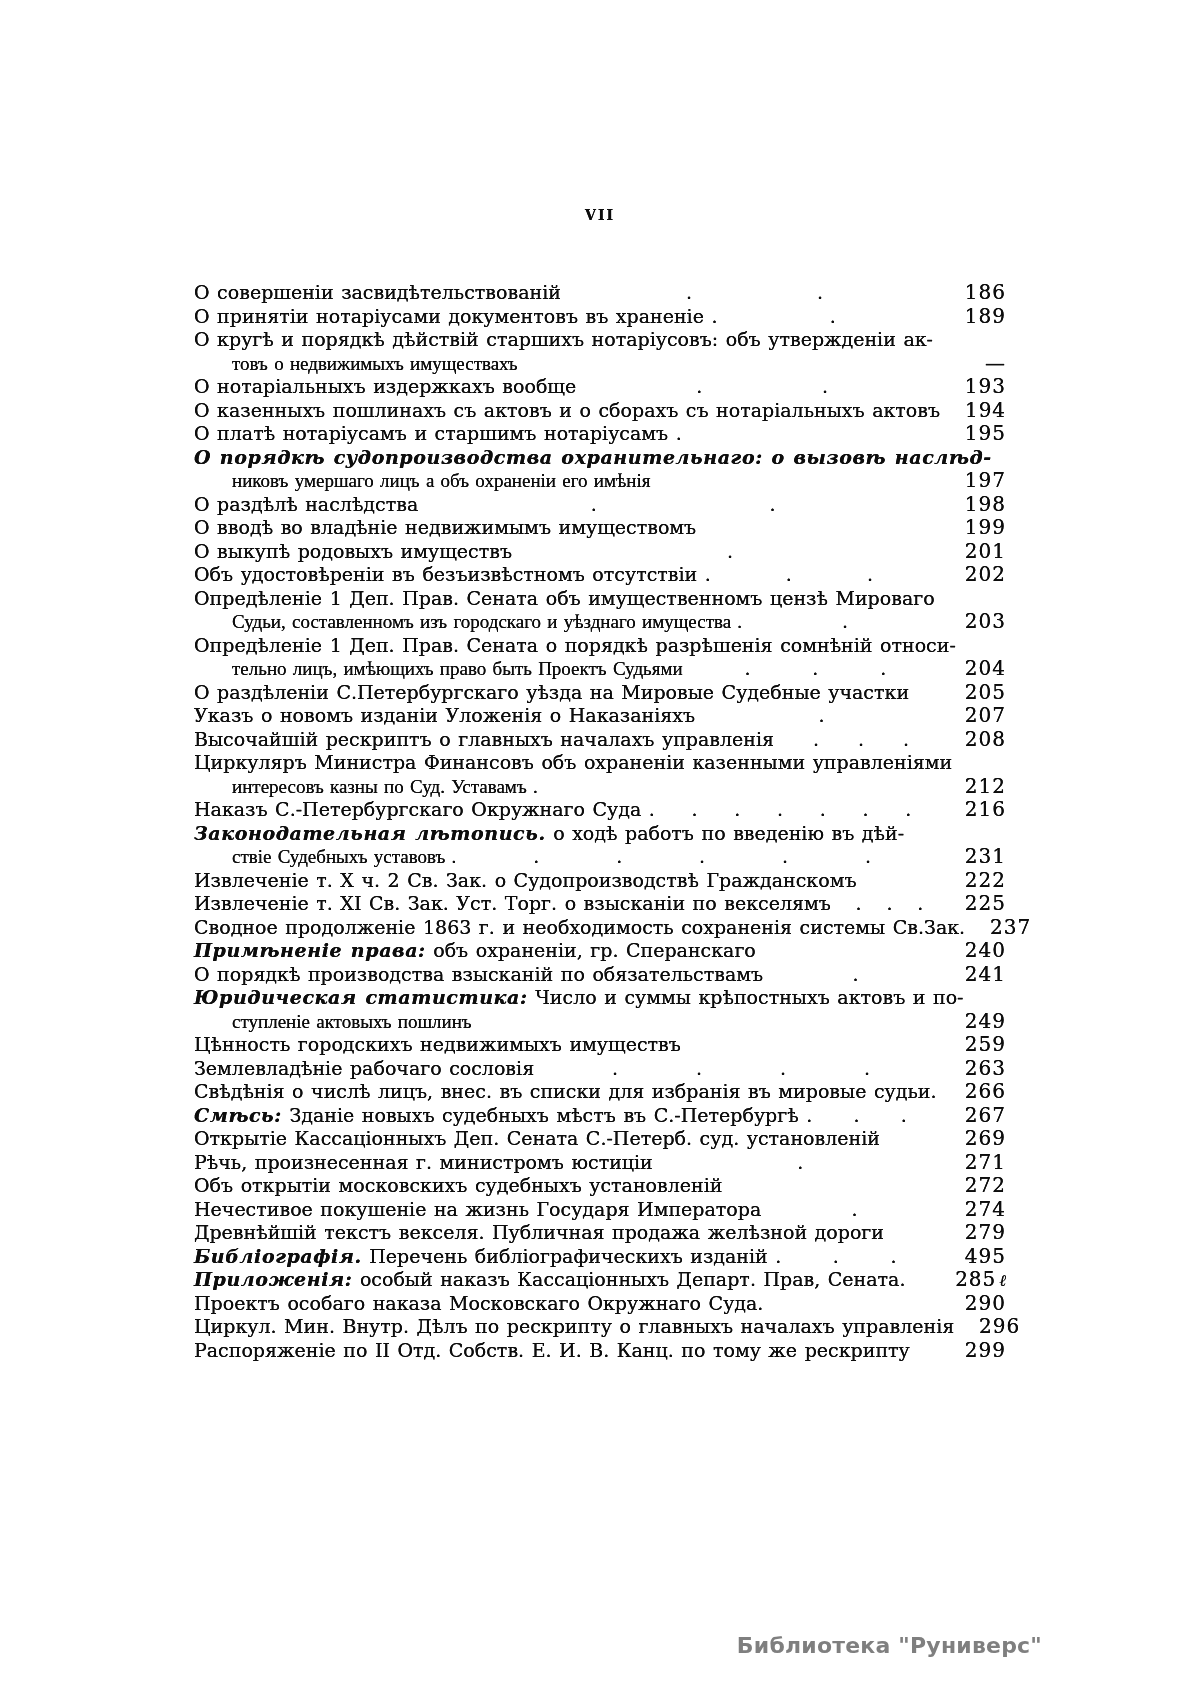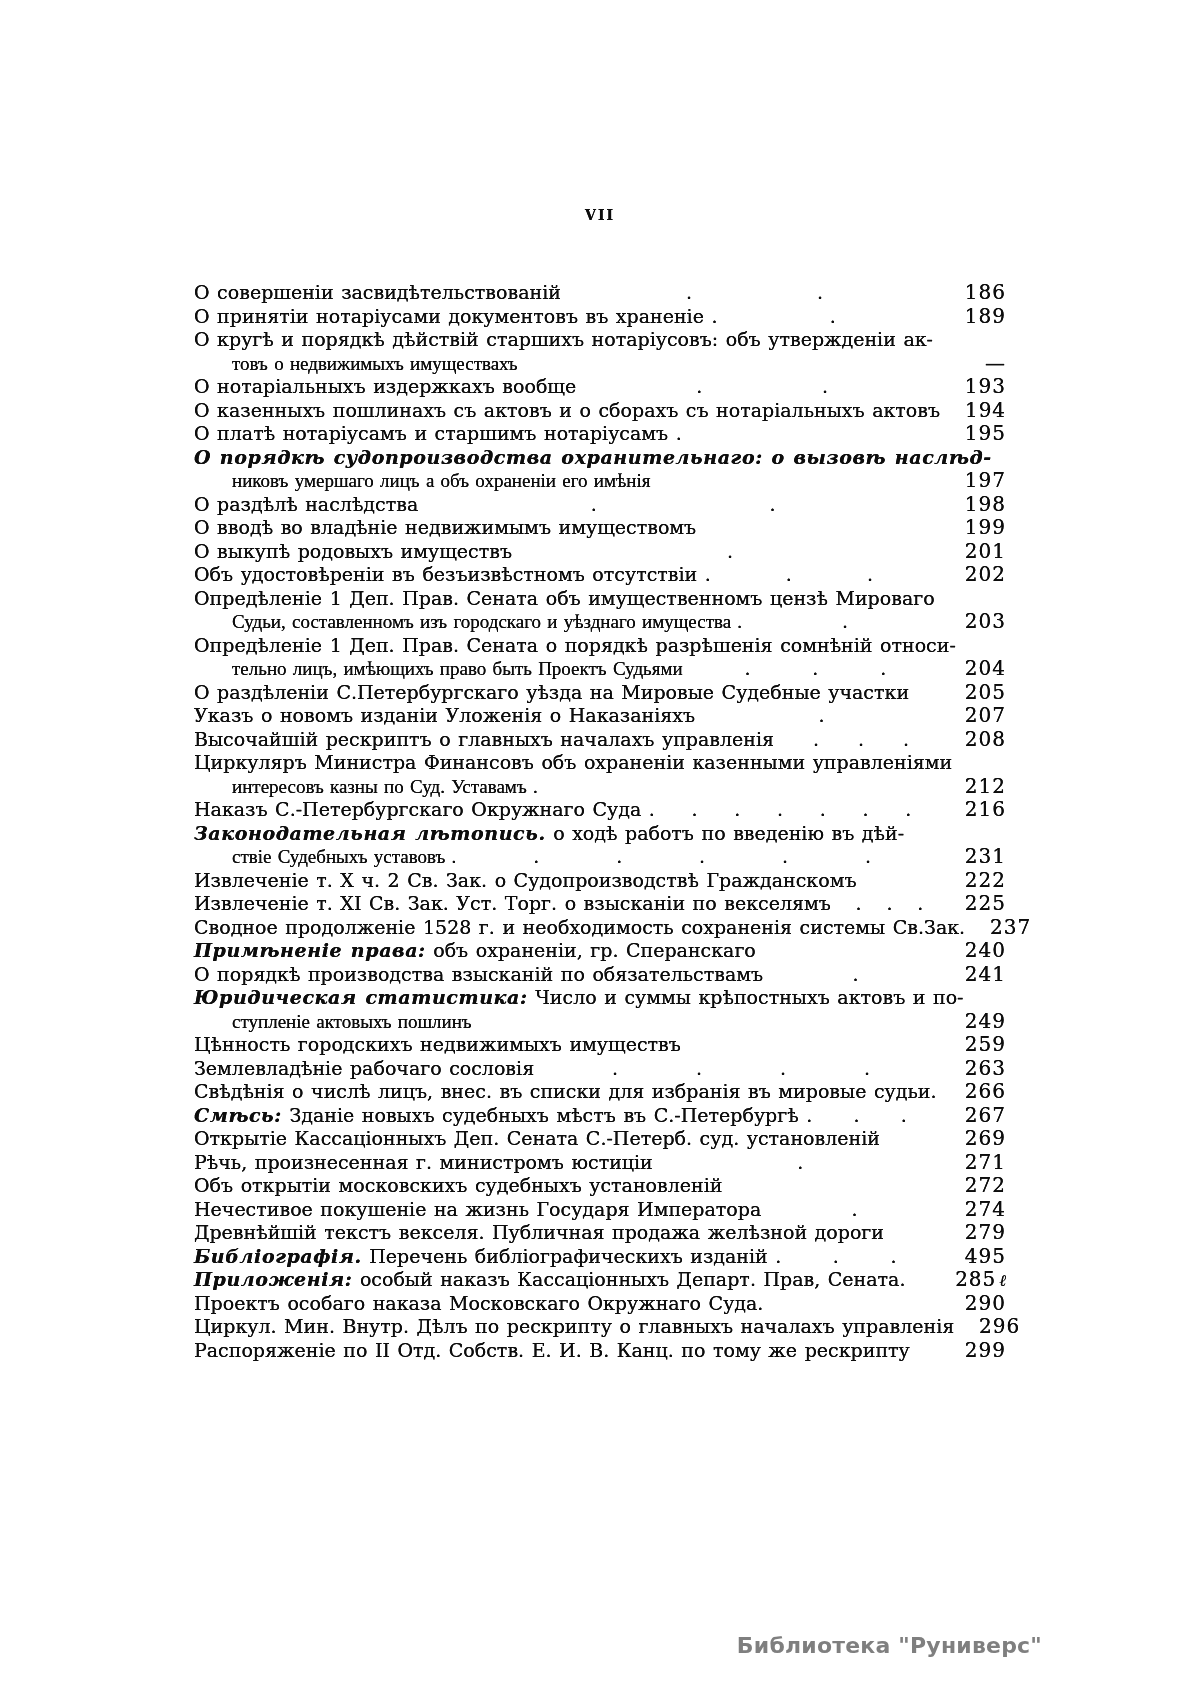--- a/index.html
+++ b/index.html
@@ -287,21 +287,21 @@
           <span class="leader">
             <span>.</span>
             <span>.</span>
             <span>.</span>
           </span>
           <span class="pageno">225</span>
         </div>
       </div>
       <div>
         <div class="line">
-          <span class="txt">Сводное продолженіе 1528 г. и необходимость сохраненія системы Св.Зак.</span>
+          <span class="txt">Сводное продолженіе 1863 г. и необходимость сохраненія системы Св.Зак.</span>
           <span class="leader"></span>
           <span class="pageno">237</span>
         </div>
       </div>
       <div>
         <div class="line">
           <span class="txt"><span class="bold">Примѣненіе права:</span> объ охраненіи, гр. Сперанскаго</span>
           <span class="leader"></span>
           <span class="pageno">240</span>
         </div>

